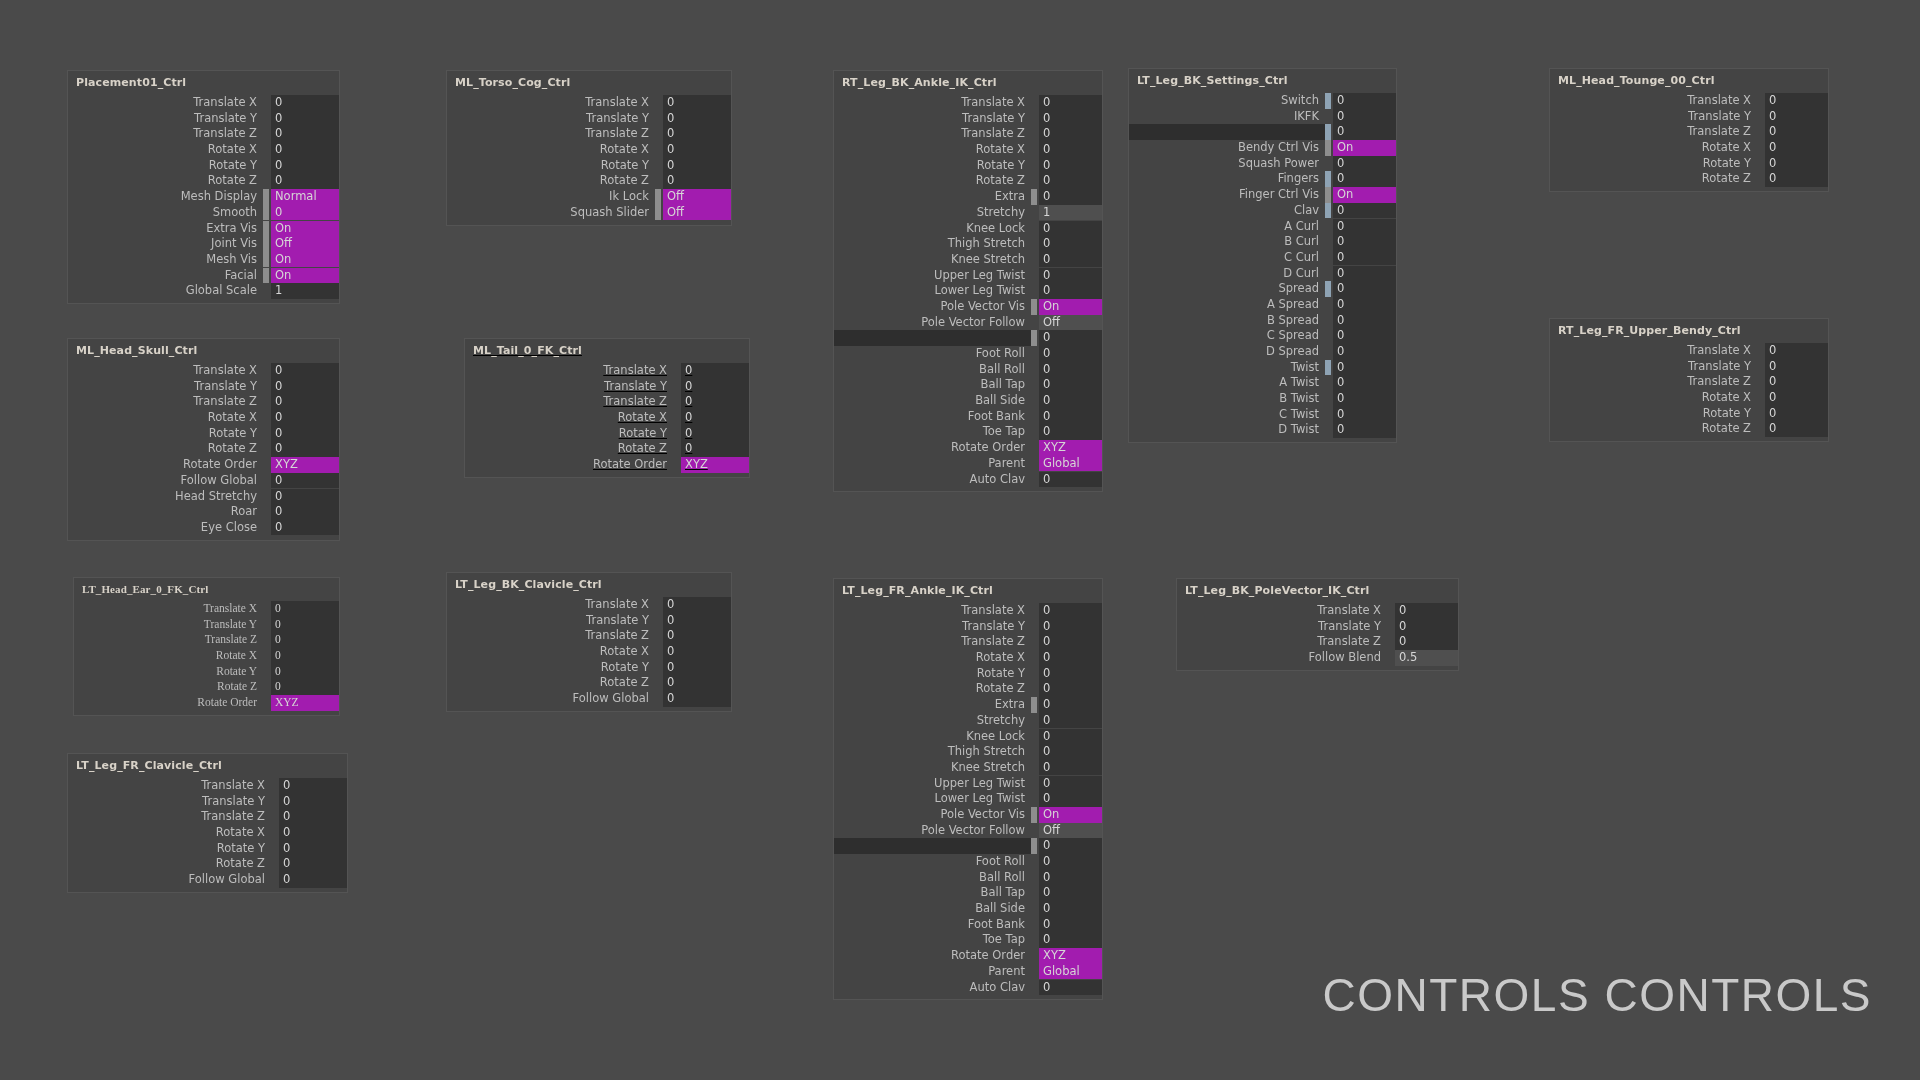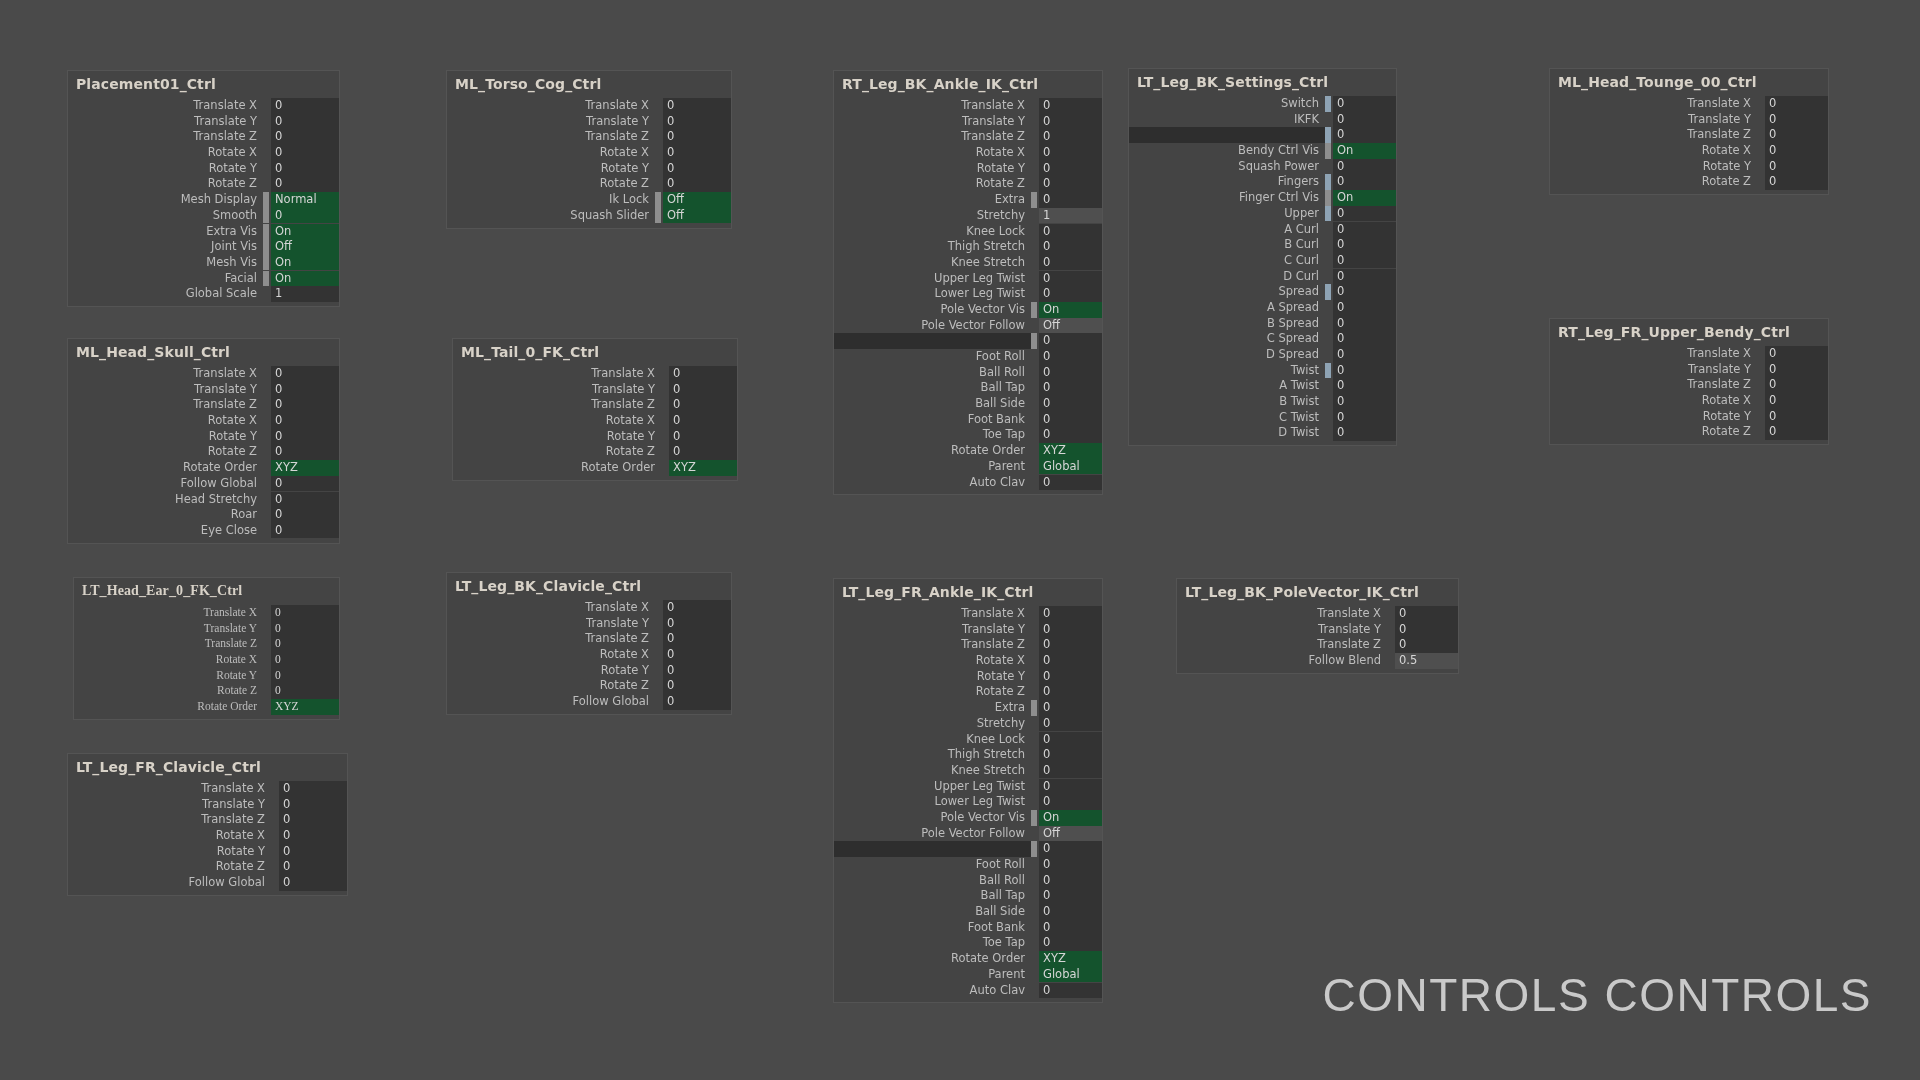--- a/index.html
+++ b/index.html
@@ -23,21 +23,21 @@
 
   
   .panel {
     position: absolute;
     background: #444444;
     border: 1px solid #545454;
     box-sizing: border-box;
     padding: 0;
   }
   .panel-title {
-    font-size: 14px;
+    font-size: 11px;
     font-weight: bold;
     color: #d8d2c8;
     padding: 5px 0 6px 8px;
     letter-spacing: 0.1px;
     white-space: nowrap;
   }
   .rows {
     display: block;
     padding-bottom: 4px;
   }
@@ -71,21 +71,21 @@
     color: #d6d6d6;
     font-size: 11.5px;
     line-height: 15.6px;
     padding-left: 4px;
     box-sizing: border-box;
     white-space: nowrap;
     overflow: hidden;
   }
   
   .field.enum {
-    background: #14532d;
+    background: #a21caf;
   }
   .field.plain {
     background: #4f4f4f;
   }
   
   .row.sep .row-label {
     background: #2e2e2e;
     margin-right: 0;
   }
 
@@ -355,21 +355,21 @@
             <div class="handle "></div>
             <div class="field enum" style="width: 68px;">Off</div>
           </div>
           <div class="row">
             <div class="row-label">Squash Slider</div>
             <div class="handle "></div>
             <div class="field enum" style="width: 68px;">Off</div>
           </div>
         </div>
       </div>
-      <div class="panel" style="left: 452px; top: 338px; width: 286px;">
+      <div class="panel" style="left: 464px; top: 338px; width: 286px; text-decoration: underline;">
         <div class="panel-title">ML_Tail_0_FK_Ctrl</div>
         <div class="rows">
           <div class="row">
             <div class="row-label">Translate X</div>
             <div class="handle none"></div>
             <div class="field" style="width: 68px;">0</div>
           </div>
           <div class="row">
             <div class="row-label">Translate Y</div>
             <div class="handle none"></div>
@@ -734,21 +734,21 @@
             <div class="row-label">Fingers</div>
             <div class="handle blue"></div>
             <div class="field" style="width: 63px;">0</div>
           </div>
           <div class="row">
             <div class="row-label">Finger Ctrl Vis</div>
             <div class="handle "></div>
             <div class="field enum" style="width: 63px;">On</div>
           </div>
           <div class="row">
-            <div class="row-label">Upper</div>
+            <div class="row-label">Clav</div>
             <div class="handle blue"></div>
             <div class="field" style="width: 63px;">0</div>
           </div>
           <div class="row">
             <div class="row-label">A Curl</div>
             <div class="handle none"></div>
             <div class="field" style="width: 63px;">0</div>
           </div>
           <div class="row">
             <div class="row-label">B Curl</div>

